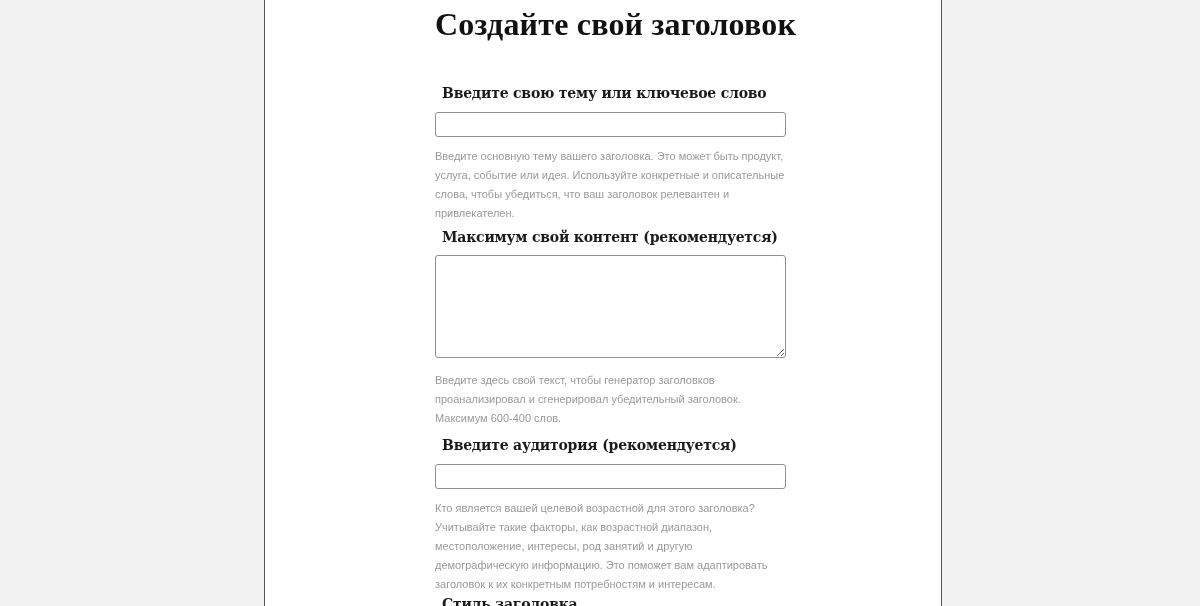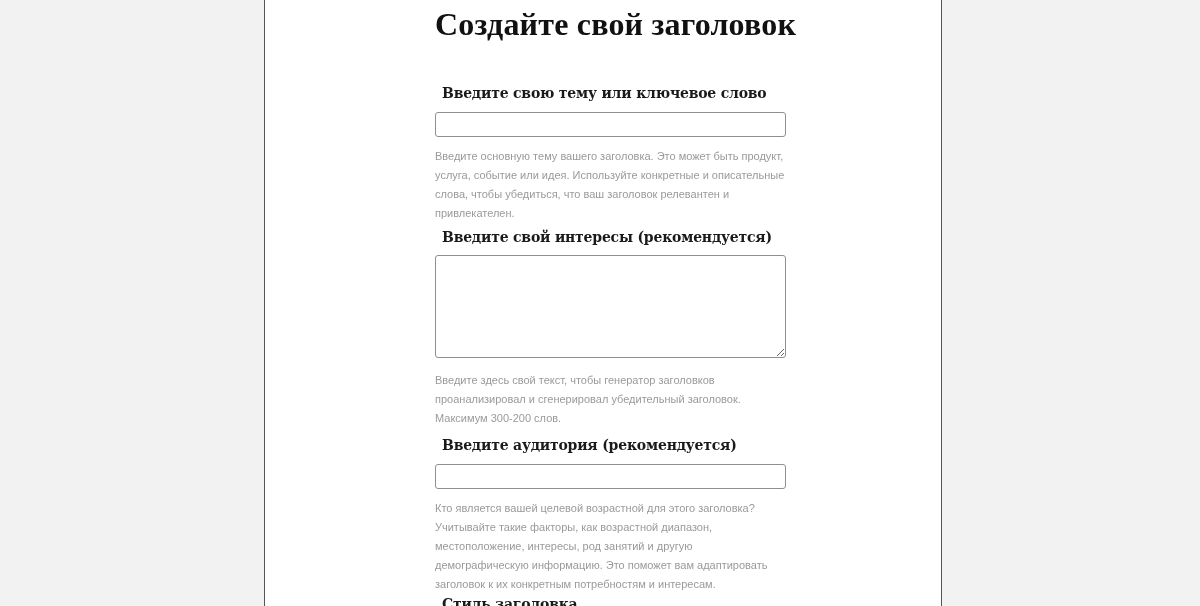--- a/index.html
+++ b/index.html
@@ -94,23 +94,23 @@
 
 <div class="panel">
   <div class="content">
 
     <h1 class="page-title">Создайте свой заголовок</h1>
 
     <label class="field-label" style="top:85px;">Введите свою тему или ключевое слово</label>
     <input class="text-input" type="text" style="top: 112px;" placeholder="">
     <p class="help-text" style="top:147px;">Введите основную тему вашего заголовка. Это может быть продукт, услуга, событие или идея. Используйте конкретные и описательные слова, чтобы убедиться, что ваш заголовок релевантен и привлекателен.</p>
 
-    <label class="field-label" style="top:229px;">Введите свой интересы (рекомендуется)</label>
+    <label class="field-label" style="top:229px;">Максимум свой контент (рекомендуется)</label>
     <textarea class="text-area" style="top: 255px;" placeholder=""></textarea>
-    <p class="help-text" style="top:371px;">Введите здесь свой текст, чтобы генератор заголовков проанализировал и сгенерировал убедительный заголовок. Максимум 300-200 слов.</p>
+    <p class="help-text" style="top:371px;">Введите здесь свой текст, чтобы генератор заголовков проанализировал и сгенерировал убедительный заголовок. Максимум 600-400 слов.</p>
 
     <label class="field-label" style="top:437px;">Введите аудитория (рекомендуется)</label>
     <input class="text-input" type="text" style="top: 464px;" placeholder="">
     <p class="help-text" style="top:499px;">Кто является вашей целевой возрастной для этого заголовка? Учитывайте такие факторы, как возрастной диапазон, местоположение, интересы, род занятий и другую демографическую информацию. Это поможет вам адаптировать заголовок к их конкретным потребностям и интересам.</p>
 
     <label class="field-label" style="top:596px;">Стиль заголовка</label>
 
   </div>
 </div>
 

